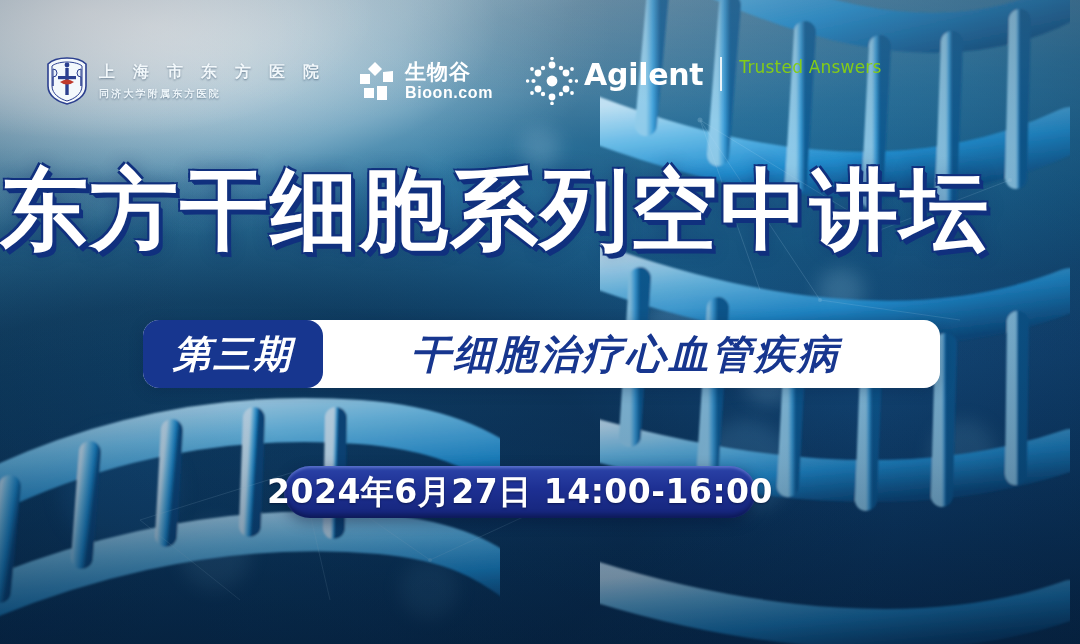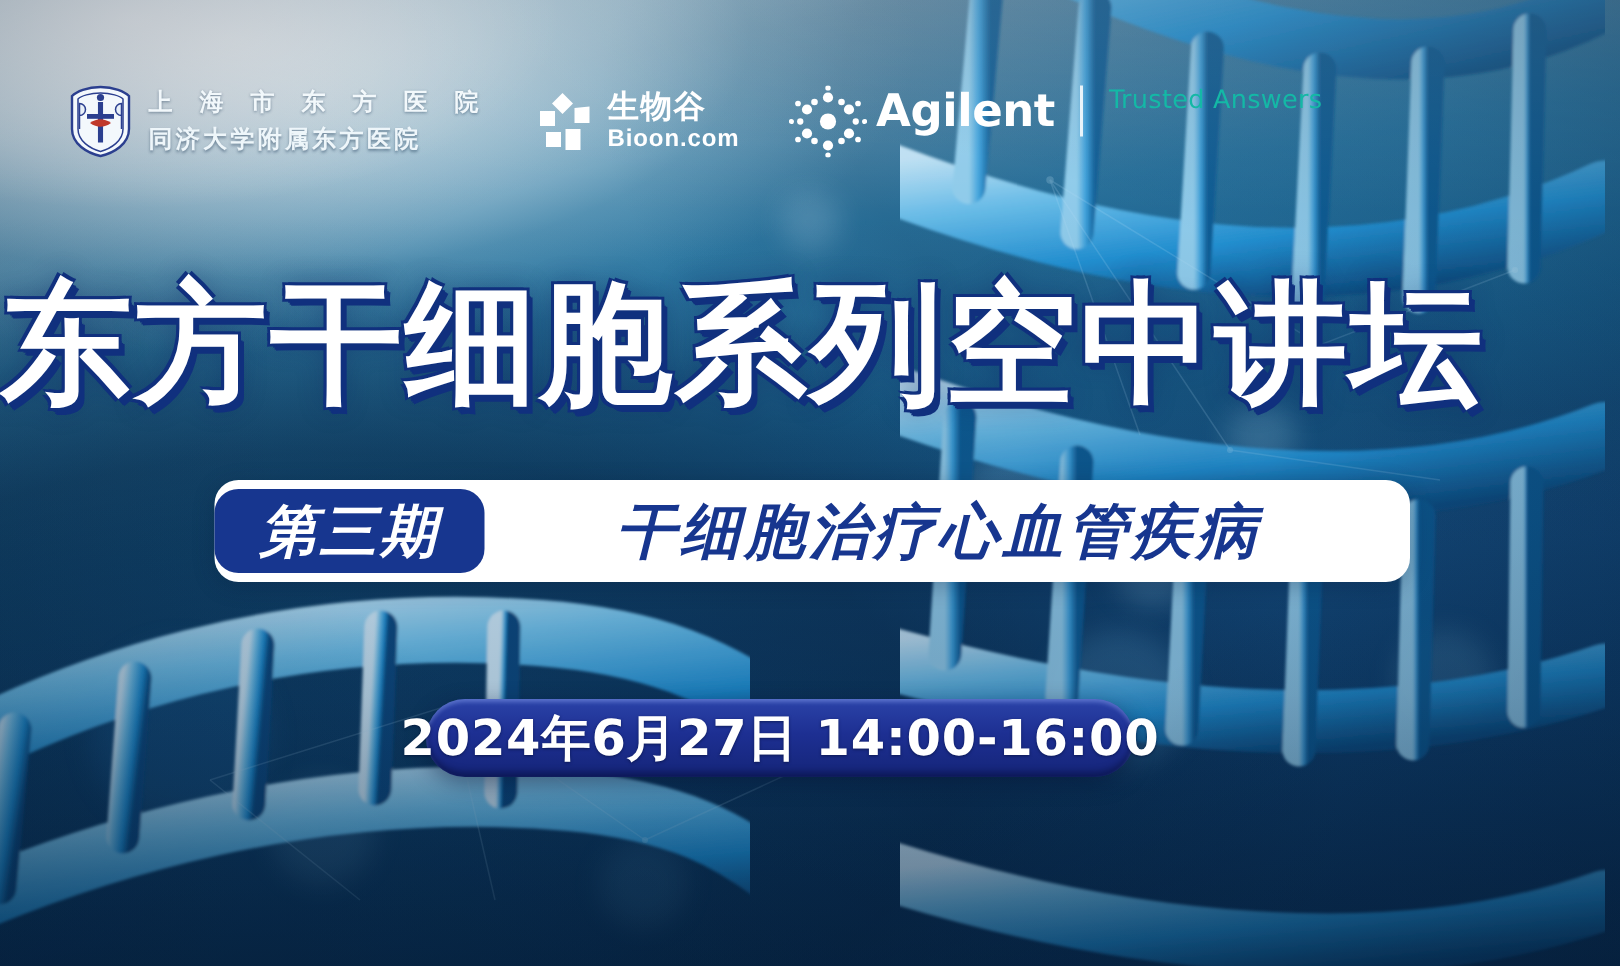--- a/index.html
+++ b/index.html
@@ -49,62 +49,62 @@
   }
   .logo-hospital{ display:flex; align-items:center; gap:9px; }
   .crest{ width:46px; height:50px; flex:none; }
   .hosp-text{ display:flex; flex-direction:column; gap:4px; }
   .hosp-l1{
     font-size:16px; letter-spacing:7px; color:#f2f8fb; white-space:nowrap;
     font-family:"Liberation Serif","DejaVu Serif",serif; font-weight:700;
     text-shadow:0 1px 2px rgba(10,40,70,.45);
   }
   .hosp-l2{
-    font-size:16px; letter-spacing:2.2px; color:#eef6fa; white-space:nowrap;
+    font-size:10px; letter-spacing:2.2px; color:#eef6fa; white-space:nowrap;
     font-family:"Liberation Serif","DejaVu Serif",serif; font-weight:700;
     text-shadow:0 1px 2px rgba(10,40,70,.45);
   }
 
   .logo-bioon{ display:flex; align-items:center; gap:9px; margin-left:30px; }
   .bioon-mark{ width:40px; height:42px; flex:none; }
   .bioon-text{ display:flex; flex-direction:column; align-items:flex-start; }
   .bioon-cn{ font-size:21px; font-weight:700; color:#ffffff; letter-spacing:1px; line-height:1.04; }
   .bioon-en{ font-size:16px; font-weight:700; color:#ffffff; letter-spacing:.6px; line-height:1.1; margin-top:1px; }
 
   .logo-agilent{ display:flex; align-items:flex-start; margin-left:33px; }
   .agilent-mark{ width:52px; height:48px; flex:none; }
   .agilent-word{
     font-size:30px; font-weight:700; color:#ffffff; letter-spacing:-.3px;
     margin-left:6px; font-family:"DejaVu Sans","Liberation Sans",sans-serif;
   }
   .agilent-div{ width:2px; height:34px; background:rgba(255,255,255,.85); margin:0 17px; }
-  .agilent-tag{ font-size:17px; color:#14b8a6; letter-spacing:.2px; font-family:"DejaVu Sans","Liberation Sans",sans-serif; }
+  .agilent-tag{ font-size:17px; color:#84cc16; letter-spacing:.2px; font-family:"DejaVu Sans","Liberation Sans",sans-serif; }
 
   
   .headline{
-    position:absolute; left:0; top:185px; width:927px;
+    position:absolute; left:0; top:166px; width:927px;
     text-align:center; white-space:nowrap;
     font-size:88px; font-weight:700; line-height:1;
     letter-spacing:2px; color:#ffffff;
     font-family:"DejaVu Sans","Liberation Sans",sans-serif;
     text-shadow:
       4px 5px 0 #10307e, 3px 4px 0 #10307e, 2px 3px 0 #10307e,
       -2px -2px 0 #10307e, 2px -2px 0 #10307e, -2px 2px 0 #10307e,
       0 0 18px rgba(10,35,95,.45);
   }
 
   
   .sub-pill{
     position:absolute; left:143px; top:320px; width:797px; height:68px;
     background:#ffffff; border-radius:16px;
     display:flex; align-items:center;
     box-shadow:0 3px 14px rgba(6,30,60,.28);
   }
   .sub-badge{
-    width:180px; height:56px; flex:none;
+    width:180px; height:68px; flex:none;
     background:#17368f; border-radius:16px;
     display:flex; align-items:center; justify-content:center;
     color:#ffffff; font-size:38px; font-weight:700;
     font-style:italic; letter-spacing:2px;
     font-family:"DejaVu Sans","Liberation Sans",sans-serif;
   }
   .sub-text{
     flex:1; text-align:center; color:#17368f;
     font-size:40px; font-weight:700; font-style:italic; letter-spacing:3px;
     padding-right:12px; white-space:nowrap;

